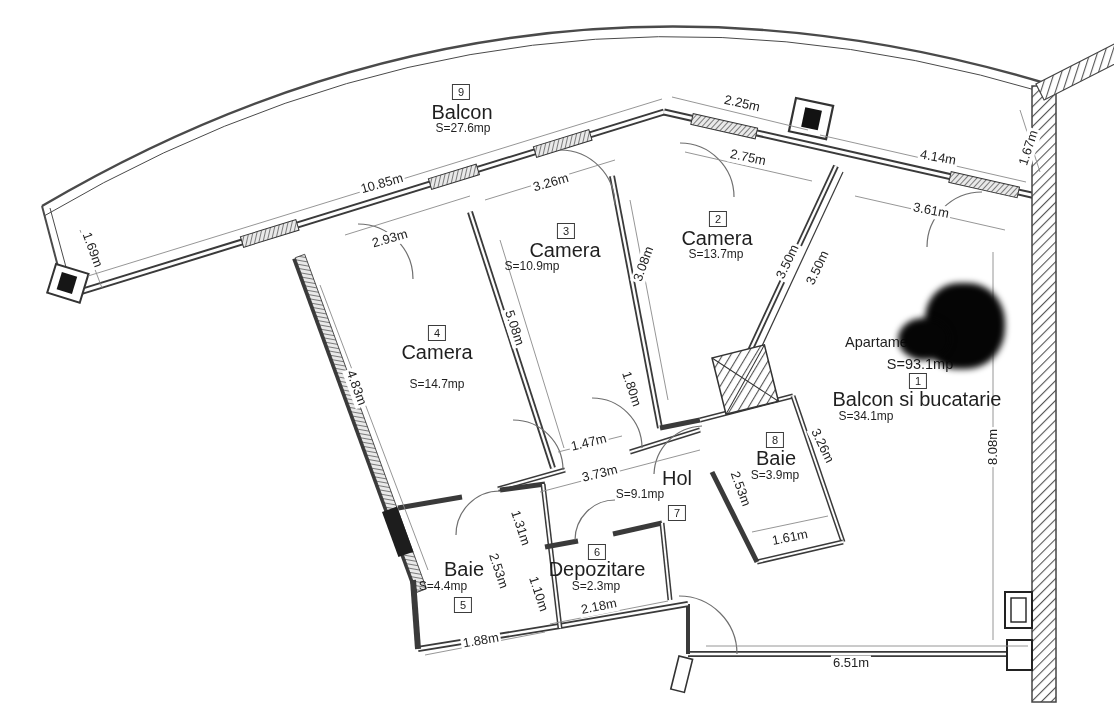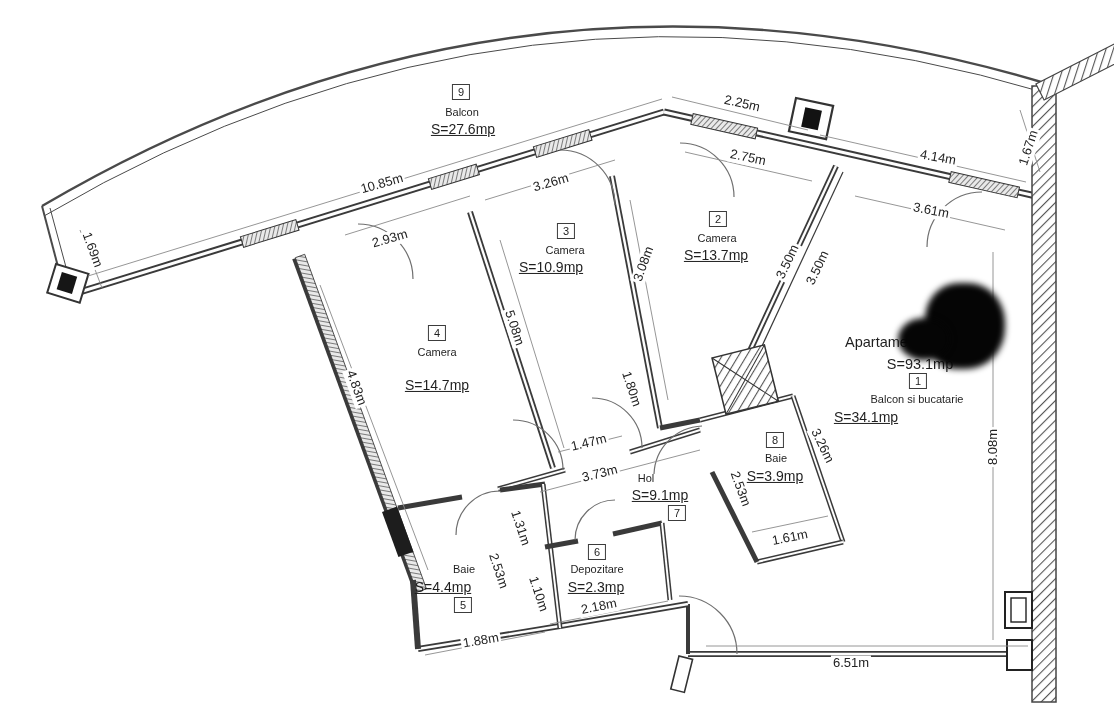--- a/index.html
+++ b/index.html
@@ -1,22 +1,22 @@
 <!DOCTYPE html>
 <html><head>
 <meta charset="utf-8">
 <style>
   html,body{margin:0;padding:0;background:#fff;}
   #plan-root{position:relative;width:1114px;height:717px;background:#ffffff;overflow:hidden;
              font-family:"Liberation Sans",sans-serif;}
   svg{position:absolute;left:0;top:0;}
   .lbl{position:absolute;color:#1f1f1f;white-space:nowrap;transform:translate(-50%,-50%);line-height:1.15;}
   .dim{font-size:13px;color:#232323;background:#fff;padding:0 2px;}
-  .room-name{font-size:11px;}
-  .room-area{font-size:14px;text-decoration:underline;}
+  .room-name{font-size:20px;}
+  .room-area{font-size:12px;}
   .apt{font-size:14.5px;}
   .badge{font-size:11px;border:1.4px solid #3c3c3c;padding:0 5px;background:#fff;line-height:14px;}
   .blob{position:absolute;background:#050505;filter:blur(3px);}
 </style>
 </head>
 <body>
 
 <div id="plan-root">
 
 <svg width="1114" height="717" viewBox="0 0 1114 717">
@@ -169,43 +169,43 @@
     <line x1="425" y1="655" x2="545" y2="632"></line>
   </g>
 </svg>
 
 <span class="lbl badge" style="left:461px;top:92px;">9</span>
 <span class="lbl room-name" style="left:462px;top:112px;">Balcon</span>
 <span class="lbl room-area" style="left:463px;top:129px;">S=27.6mp</span>
 
 <span class="lbl badge" style="left:566px;top:231px;">3</span>
 <span class="lbl room-name" style="left:565px;top:250px;">Camera</span>
-<span class="lbl room-area" style="left:551px;top:267px;">S=10.9mp</span>
+<span class="lbl room-area" style="left:532px;top:267px;">S=10.9mp</span>
 
 <span class="lbl badge" style="left:718px;top:219px;">2</span>
 <span class="lbl room-name" style="left:717px;top:238px;">Camera</span>
 <span class="lbl room-area" style="left:716px;top:255px;">S=13.7mp</span>
 
 <span class="lbl badge" style="left:437px;top:333px;">4</span>
 <span class="lbl room-name" style="left:437px;top:352px;">Camera</span>
 <span class="lbl room-area" style="left:437px;top:385px;">S=14.7mp</span>
 
 <span class="lbl apt" style="left:845px;top:342px;transform:translate(0,-50%);">Apartament n</span>
 <span class="lbl apt" style="left:977px;top:343px;">2</span>
 <span class="lbl apt" style="left:920px;top:364px;">S=93.1mp</span>
 <span class="lbl badge" style="left:918px;top:381px;">1</span>
 <span class="lbl room-name" style="left:917px;top:399px;">Balcon si bucatarie</span>
 <span class="lbl room-area" style="left:866px;top:417px;">S=34.1mp</span>
 
 <span class="lbl badge" style="left:775px;top:440px;">8</span>
 <span class="lbl room-name" style="left:776px;top:458px;">Baie</span>
 <span class="lbl room-area" style="left:775px;top:476px;">S=3.9mp</span>
 
-<span class="lbl room-name" style="left:646px;top:478px;">Hol</span>
-<span class="lbl room-area" style="left:660px;top:495px;">S=9.1mp</span>
+<span class="lbl room-name" style="left:677px;top:478px;">Hol</span>
+<span class="lbl room-area" style="left:640px;top:495px;">S=9.1mp</span>
 <span class="lbl badge" style="left:677px;top:513px;">7</span>
 
 <span class="lbl room-name" style="left:464px;top:569px;">Baie</span>
 <span class="lbl room-area" style="left:443px;top:587px;">S=4.4mp</span>
 <span class="lbl badge" style="left:463px;top:605px;">5</span>
 
 <span class="lbl badge" style="left:597px;top:552px;">6</span>
 <span class="lbl room-name" style="left:597px;top:569px;">Depozitare</span>
 <span class="lbl room-area" style="left:596px;top:587px;">S=2.3mp</span>
 

